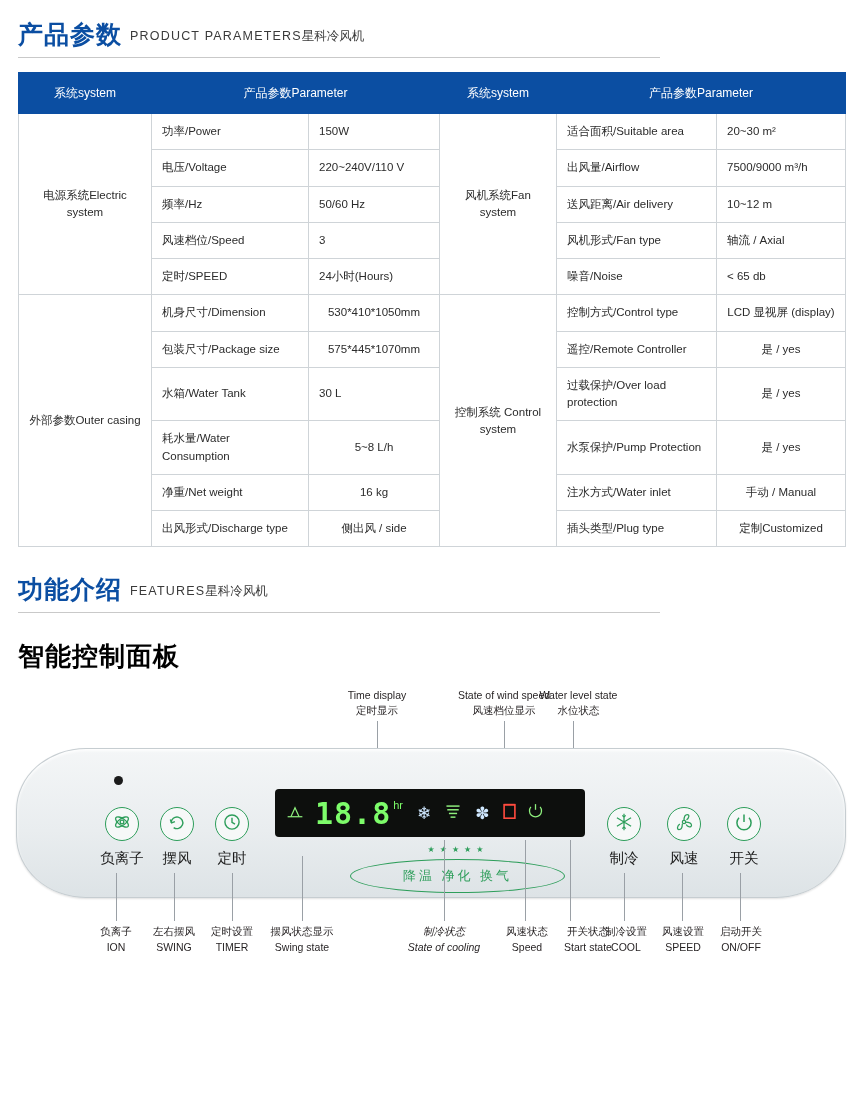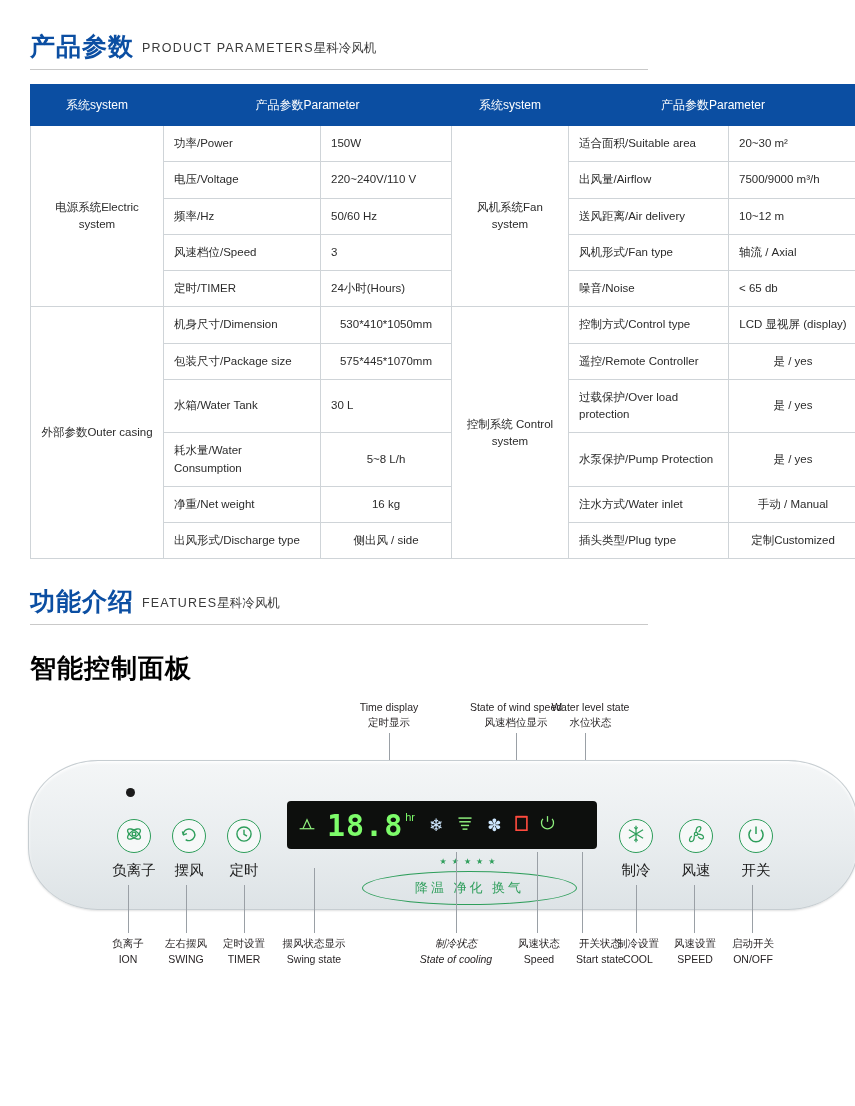--- a/index.html
+++ b/index.html
@@ -3,21 +3,21 @@
 <meta charset="utf-8">
 <style>
   * { box-sizing: border-box; }
   html, body {
     margin: 0; padding: 0;
     width: 855px;
     background: #ffffff;
     font-family: "Liberation Sans", sans-serif;
     color: #231f20;
   }
-  .page { width: 678px; position: relative; padding: 16px; }
+  .page { width: 678px; position: relative; padding: 4px; }
 
   
   .sec-head { display: flex; align-items: flex-end; padding: 18px 14px 4px 14px; }
   .sec-head .cn {
     font-size: 25px; font-weight: bold; color: #0b4ea2; letter-spacing: 1px;
     line-height: 1;
   }
   .sec-head .en {
     font-size: 12.5px; color: #3a3a3a; letter-spacing: 1.2px; margin-left: 8px;
     padding-bottom: 2px;
@@ -182,21 +182,21 @@
         <td>送风距离/Air delivery</td>
         <td class="val">10~12 m</td>
       </tr>
       <tr>
         <td>风速档位/Speed</td>
         <td class="val">3</td>
         <td>风机形式/Fan type</td>
         <td class="val">轴流 / Axial</td>
       </tr>
       <tr>
-        <td>定时/TIMER</td>
+        <td>定时/SPEED</td>
         <td class="val">24小时(Hours)</td>
         <td>噪音/Noise</td>
         <td class="val">&lt; 65 db</td>
       </tr>
 
       <tr>
         <td class="group" rowspan="6">外部参数Outer casing</td>
         <td>机身尺寸/Dimension</td>
         <td class="val c-center">530*410*1050mm</td>
         <td class="group" rowspan="6">控制系统 Control system</td>

